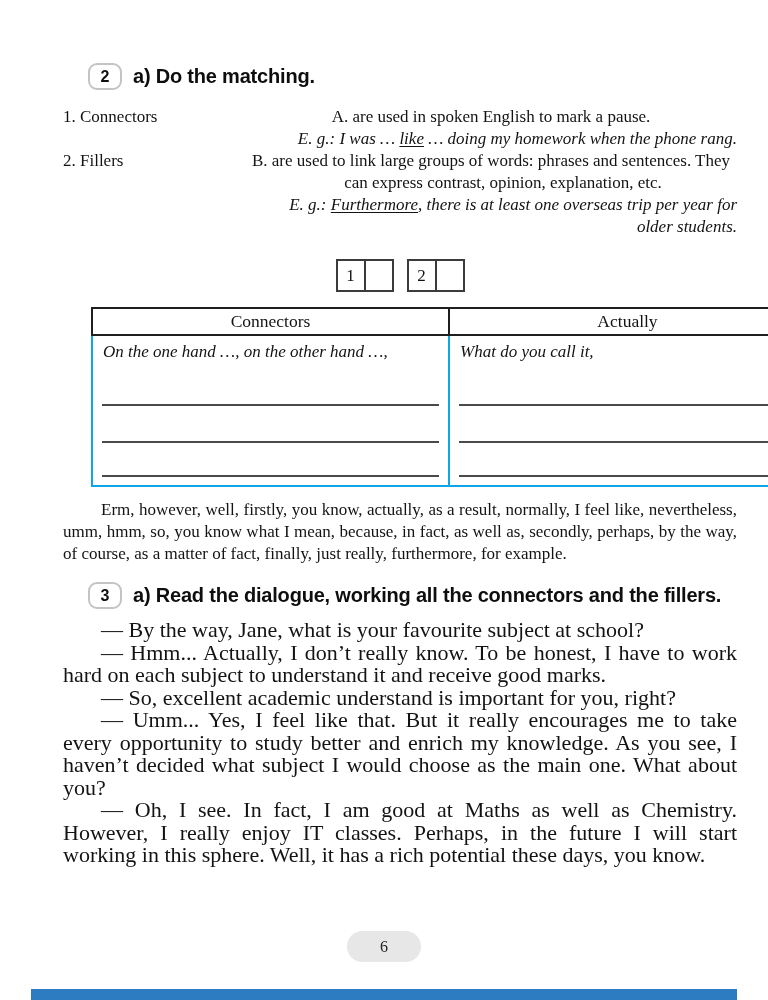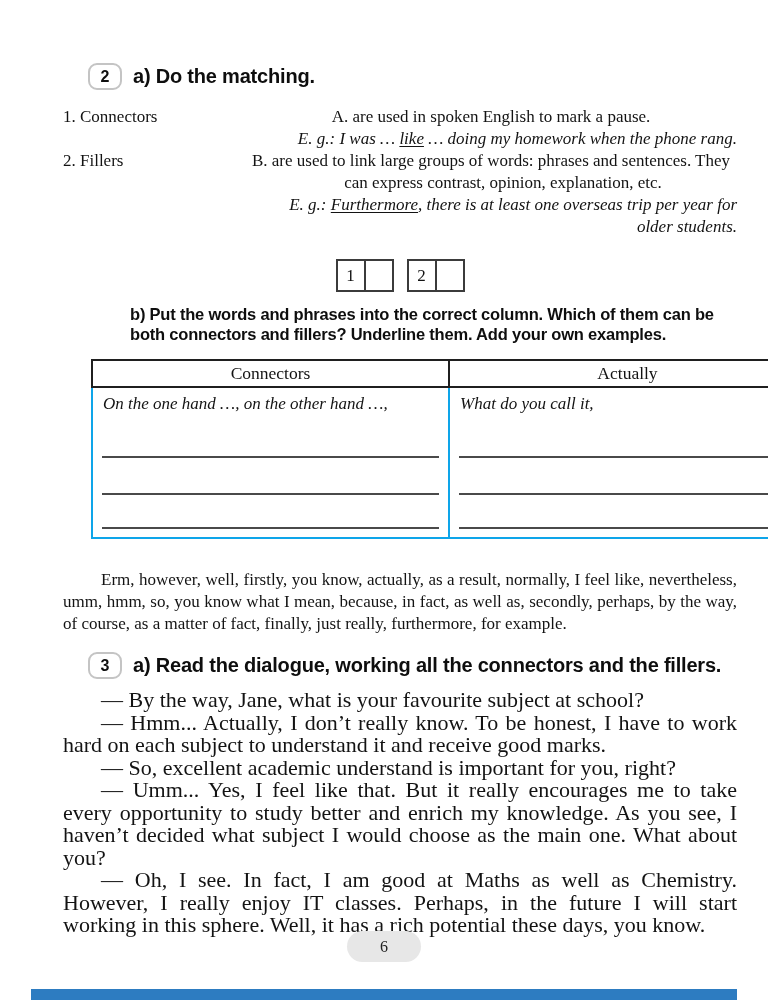--- a/index.html
+++ b/index.html
@@ -45,21 +45,21 @@
     border: 2px solid #1f1f1f; font-weight: normal; font-size: 17.5px; height: 27px; padding: 1px 4px;
   }
   table.fill-table td {
     border: 2px solid #0ea5e9; vertical-align: top; height: 151px; padding: 4px 10px; position: relative;
     font-style: italic; font-size: 17px; line-height: 23px;
   }
   .write-line { position: absolute; left: 9px; right: 9px; border-bottom: 2px solid #4a4a4a; }
   .wl-1 { top: 68px; } .wl-2 { top: 105px; } .wl-3 { top: 139px; }
 
   
-  .word-bank { margin-top: 30px; font-size: 17px; line-height: 22px; text-align: justify; text-indent: 38px; }
+  .word-bank { margin-top: 12px; font-size: 17px; line-height: 22px; text-align: justify; text-indent: 38px; }
   .ex3-heading { margin-top: 17px; }
   .dialogue { margin-top: 10px; }
   .dialogue p { font-size: 22px; line-height: 22.5px; text-align: justify; text-indent: 38px; }
 
   
   .page-pill {
     position: absolute; left: 50%; transform: translateX(-50%); top: 931px;
     width: 74px; height: 31px; background: #e7e7e7; border-radius: 16px;
     display: flex; align-items: center; justify-content: center; font-size: 16px; color: #222;
   }
@@ -93,21 +93,20 @@
     <div class="answer-pair">
       <div class="abox">1</div>
       <div class="abox empty"></div>
     </div>
     <div class="answer-pair">
       <div class="abox">2</div>
       <div class="abox empty"></div>
     </div>
   </div>
 
-  <div class="part-b">b) Put the words and phrases into the correct column. Which of them can be both connectors and fillers? Underline them. Add your own examples.</div>
 
   <table class="fill-table">
     <thead>
       <tr>
         <th>Connectors</th>
         <th>Actually</th>
       </tr>
     </thead>
     <tbody>
       <tr>

